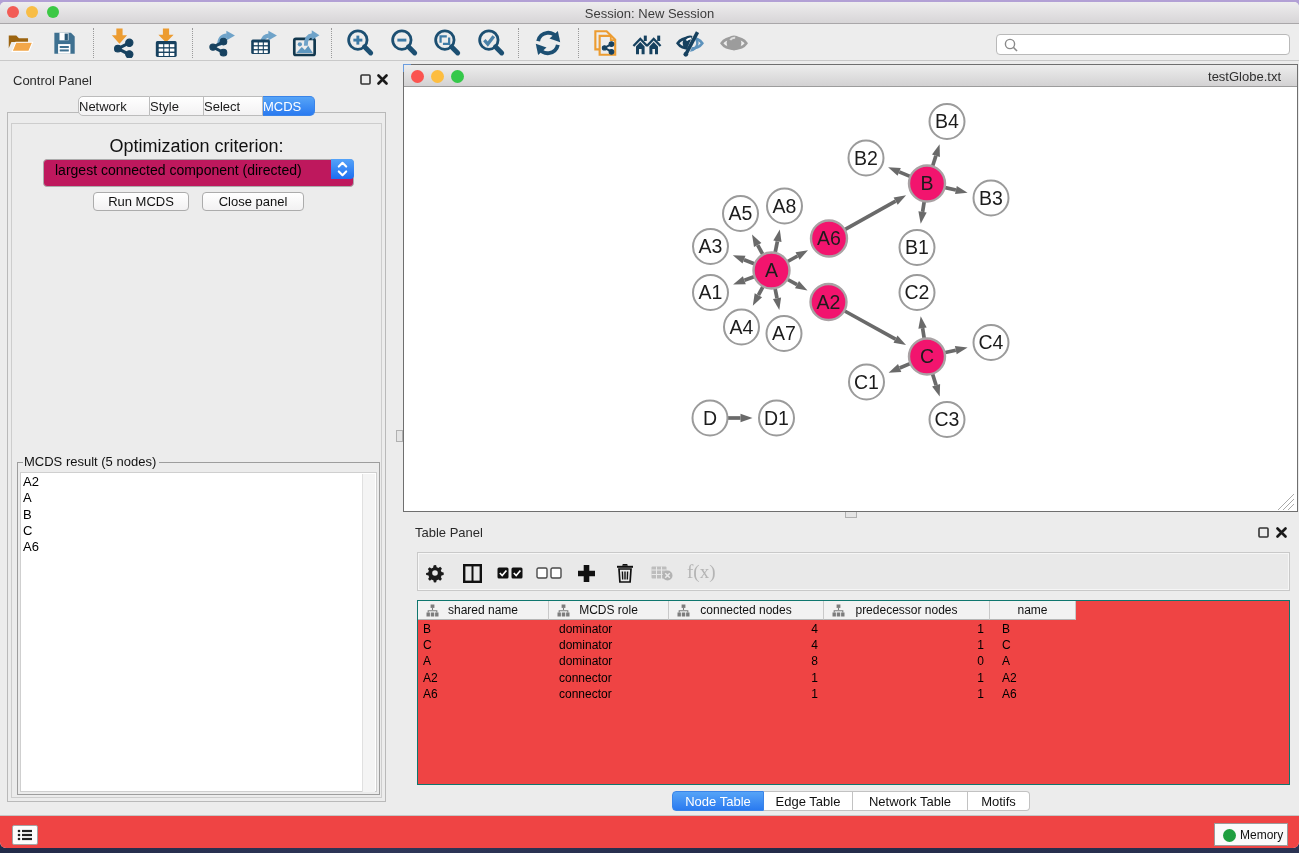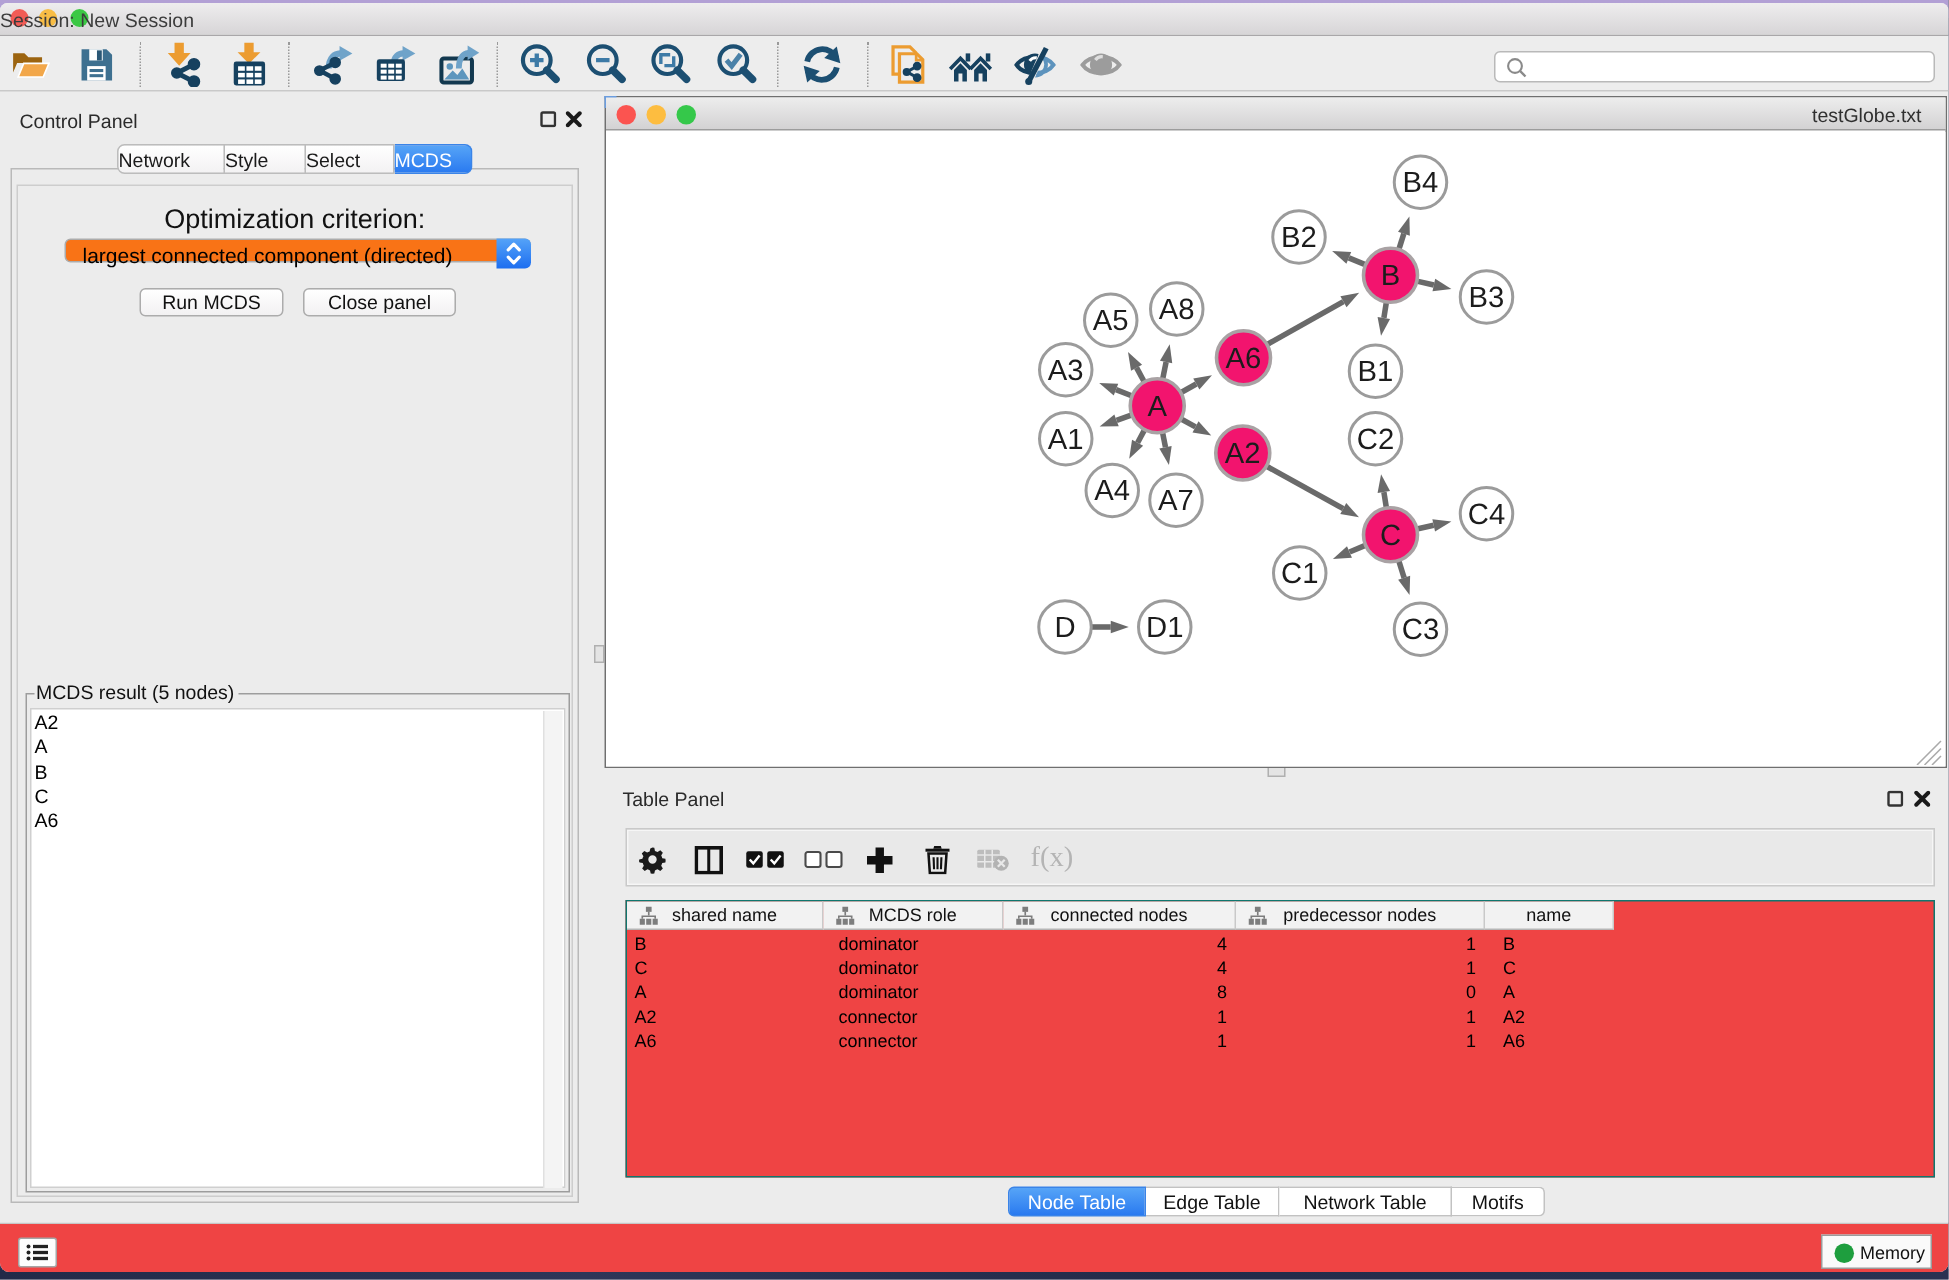--- a/index.html
+++ b/index.html
@@ -1,20 +1,20 @@
 <!DOCTYPE html>
 <html><head><meta charset="utf-8"><style>
 *{margin:0;padding:0;box-sizing:border-box}
 html,body{width:1299px;height:853px;overflow:hidden}
 body{font-family:"Liberation Sans",sans-serif;background:#2b3352;position:relative}
 .abs{position:absolute}
 #walltop{position:absolute;left:0;top:0;width:1299px;height:12px;background:#b2a0d5}
 #app{position:absolute;left:0;top:2px;width:1299px;height:846px;background:#ececec;border-radius:5px 5px 6px 6px}
 #titlebar{position:absolute;left:0;top:0;width:100%;height:22px;background:linear-gradient(#eeedee,#d7d5d7);border-bottom:1px solid #a9a7a9;border-radius:5px 5px 0 0}
-#titlebar .t{position:absolute;left:0;right:0;top:4px;font-size:13px;color:#3c3c3c}
+#titlebar .t{position:absolute;left:0;right:0;top:4px;text-align:center;font-size:13px;color:#3c3c3c}
 .light{position:absolute;top:4px;width:12px;height:12px;border-radius:50%}
 #toolbar{position:absolute;left:0;top:22px;width:100%;height:37px;background:#ededed;border-bottom:1px solid #c9c9c9}
 .tbi{position:absolute;top:4px;width:30px;height:30px}
 .tsep{position:absolute;top:4px;height:30px;width:0;border-left:1px dotted #9a9a9a}
 #searchbox{position:absolute;left:996px;top:10px;width:294px;height:21px;background:#fff;border:1px solid #b9b9b9;border-radius:4px}
 #main{position:absolute;left:0;top:59px;width:100%;height:754px;background:#ececec}
 #statusbar{position:absolute;left:0;top:813px;width:100%;height:33px;background:#ef4444;border-top:1px solid #c6c6c6;border-radius:0 0 6px 6px}
 #cp-title{position:absolute;left:13px;top:71px;font-size:13px;color:#2a2a2a}
 .winbtn{position:absolute;width:11px;height:11px}
 .tabs{position:absolute;display:flex}
@@ -219,21 +219,21 @@
     </svg>
 <div id="cp-panel"></div>
 <div id="cp-inner"></div>
 <div class="tabs" style="left:78px;top:94px">
  <div class="tab first" style="width:72px">Network</div>
  <div class="tab" style="width:54px">Style</div>
  <div class="tab" style="width:59px">Select</div>
  <div class="tab sel last" style="width:52px">MCDS</div>
 </div>
 <div class="abs" style="left:0;top:134px;width:393px;text-align:center;font-size:18px;color:#111">Optimization criterion:</div>
-<div class="abs" style="left:43px;top:157px;width:311px;height:16px;background:#f97316;border:1px solid #ababab;border-radius:4px">
+<div class="abs" style="left:43px;top:157px;width:311px;height:28px;background:#be185d;border:1px solid #ababab;border-radius:4px">
   <div class="abs" style="left:11px;top:1.5px;font-size:14px;color:#000">largest connected component (directed)</div>
   <div class="abs" style="right:-1px;top:-1px;width:23px;height:20px;background:linear-gradient(#55a3f8,#1d6ef0);border-radius:0 4px 4px 0">
     <svg width="23" height="20" viewBox="0 0 23 20">
           <path d="M7.8 7.6 L11.5 3.8 L15.2 7.6 M7.8 12.4 L11.5 16.2 L15.2 12.4" stroke="#fff" stroke-width="2.1" fill="none" stroke-linecap="round" stroke-linejoin="round"></path>
         </svg>
   </div>
 </div>
 <div class="btn" style="left:93px;top:190px;width:96px;height:19px;line-height:18px">Run MCDS</div>
 <div class="btn" style="left:202px;top:190px;width:102px;height:19px;line-height:18px">Close panel</div>
 <div id="mcds-fs">

